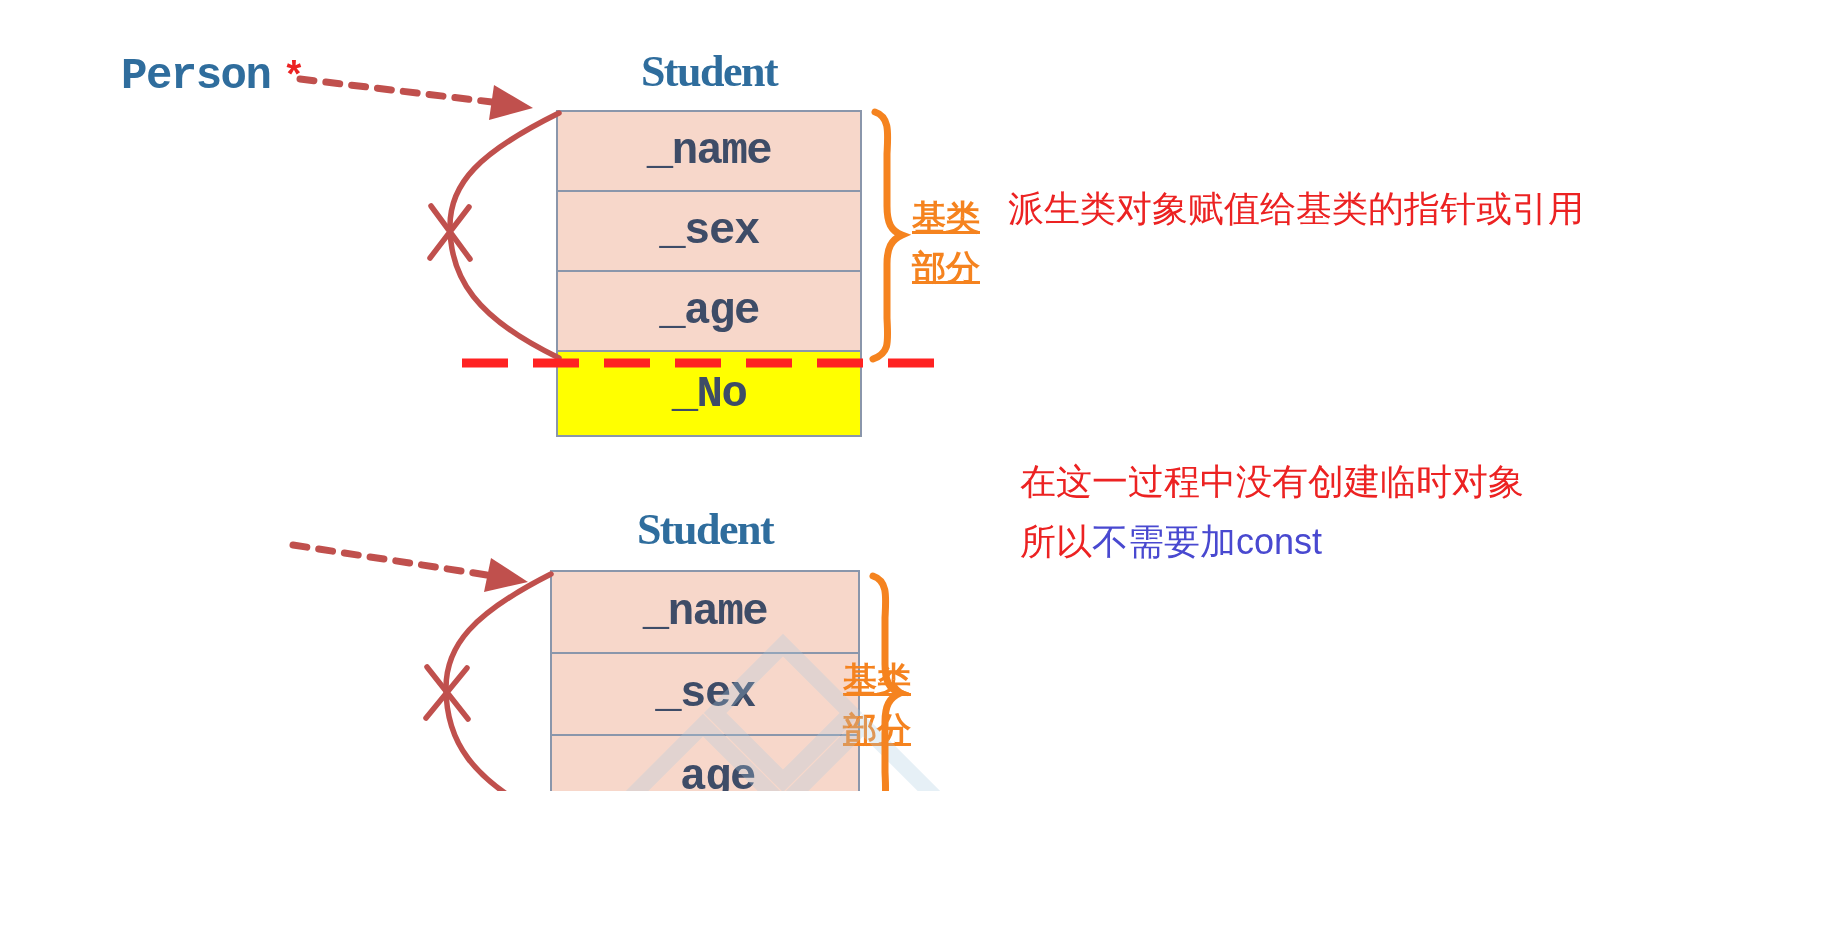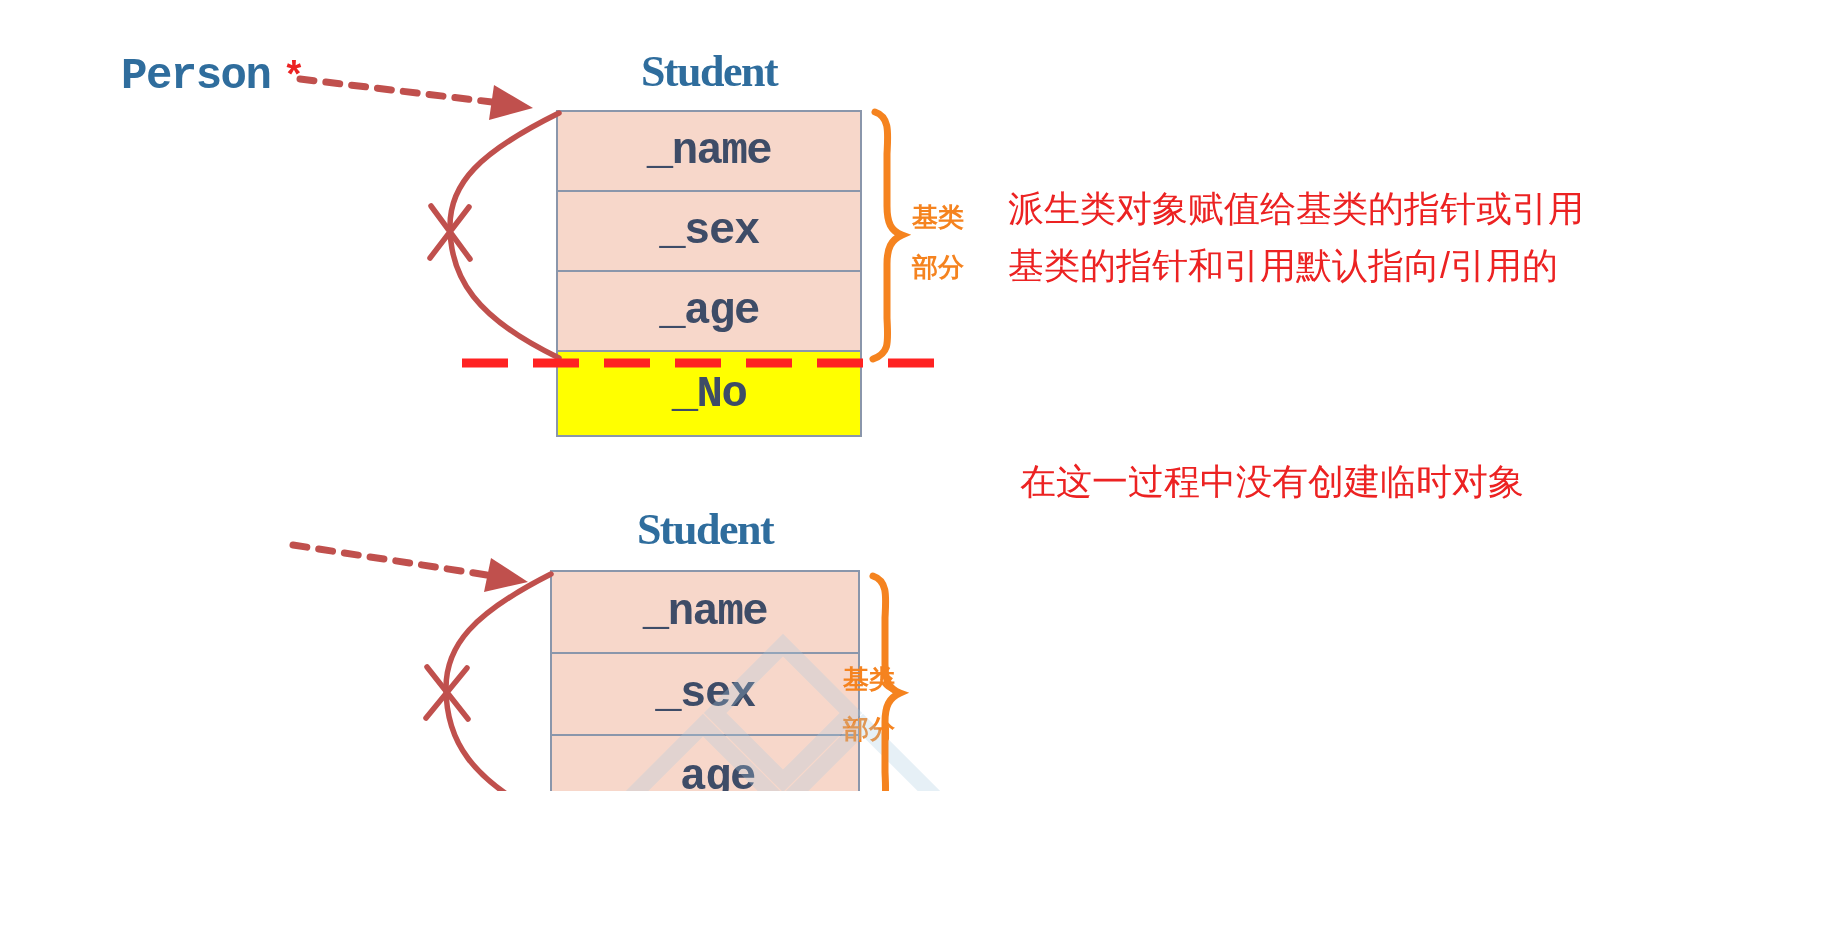--- a/index.html
+++ b/index.html
@@ -33,22 +33,23 @@
     display:flex;align-items:center;justify-content:center;
     color:var(--member-text,#3E4C67);
   }
   .cell:first-child{margin-top:0;}
   .cell.pink{background:var(--cell-pink,#F7D7CA);}
   .cell.yellow{background:var(--cell-yellow,#FFFF00);}
   
   .brace-label{
     position:absolute;
     color:var(--sketch-orange,#F5831F);
-    font-weight:bold;font-size:26px;line-height:50px;
+    font-weight:bold;font-size:34px;line-height:50px;
     white-space:nowrap;
+    text-decoration:underline;
   }
   
   .annotation{position:absolute;font-size:36px;white-space:nowrap;}
   .annotation .line{line-height:57px;}
   .annotation.mid .line{line-height:60px;}
   .t-red{color:var(--annotation-red,#EC2222);}
   .t-blue{color:var(--annotation-blue,#4949D0);}
   
   .overlay{position:absolute;left:0;top:0;pointer-events:none;}
   .sketch-red-stroke{stroke:var(--sketch-red,#C0504D);fill:none;stroke-linecap:round;}
@@ -75,25 +76,25 @@
     <div class="cell yellow mono" style="height:87px;">_No</div>
   </div>
 
   <div class="brace-label" style="left:912px;top:192px;">
     <div>基类</div>
     <div>部分</div>
   </div>
 
   <div class="annotation" style="left:1008px;top:180px;">
     <div class="line"><span class="t-red">派生类对象赋值给基类的指针或引用</span></div>
-    <div class="line"><span class="t-red">基类的指针和引用默认指向/引用的</span></div>
   </div>
 
   <div class="annotation mid" style="left:1020px;top:452px;">
     <div class="line"><span class="t-red">在这一过程中没有创建临时对象</span></div>
+    <div class="line"><span class="t-red">所以</span><span class="t-blue">不需要加const</span></div>
   </div>
 
 
   <div class="class-label mono" style="left:550px;top:508px;width:310px;">Student</div>
 
   <div class="mem-box" style="left:550px;top:570px;width:310px;">
     <div class="cell pink mono" style="height:84px;">_name</div>
     <div class="cell pink mono" style="height:84px;">_sex</div>
     <div class="cell pink mono" style="height:85px;">_age</div>
     <div class="cell yellow mono" style="height:85px;">_No</div>

